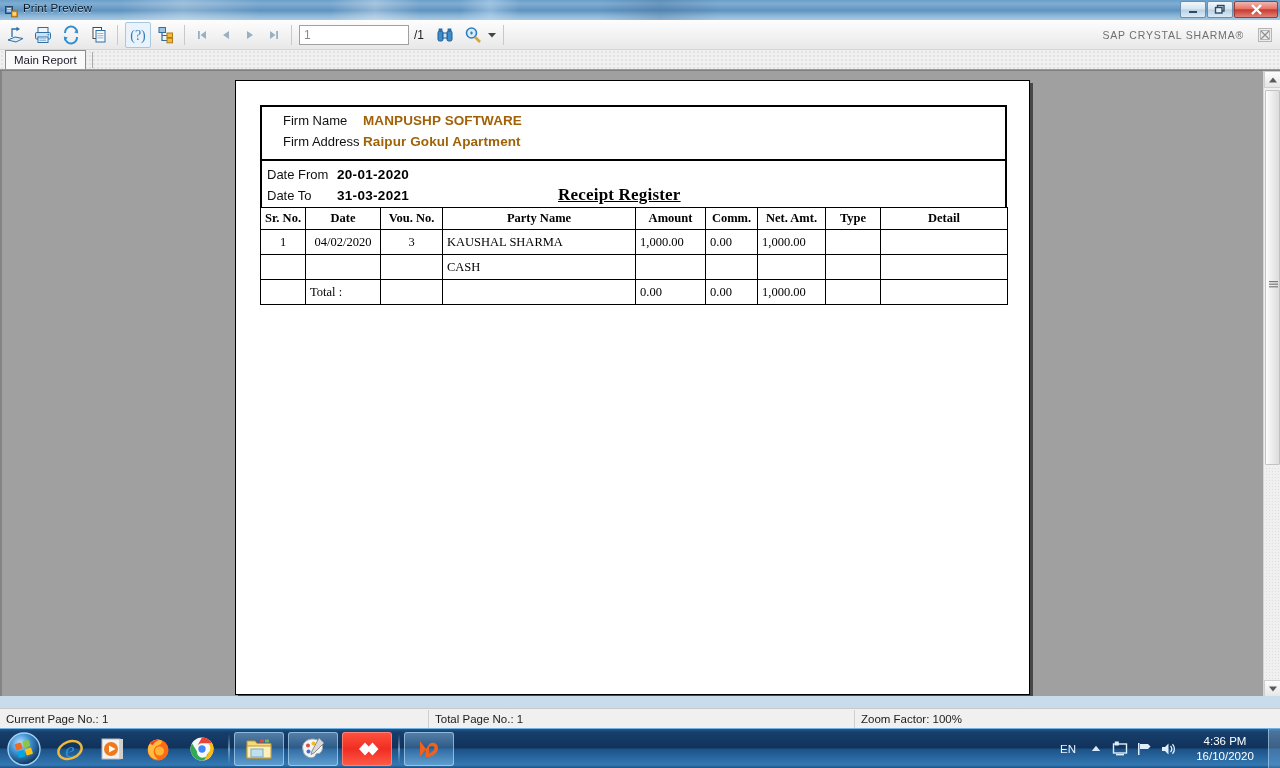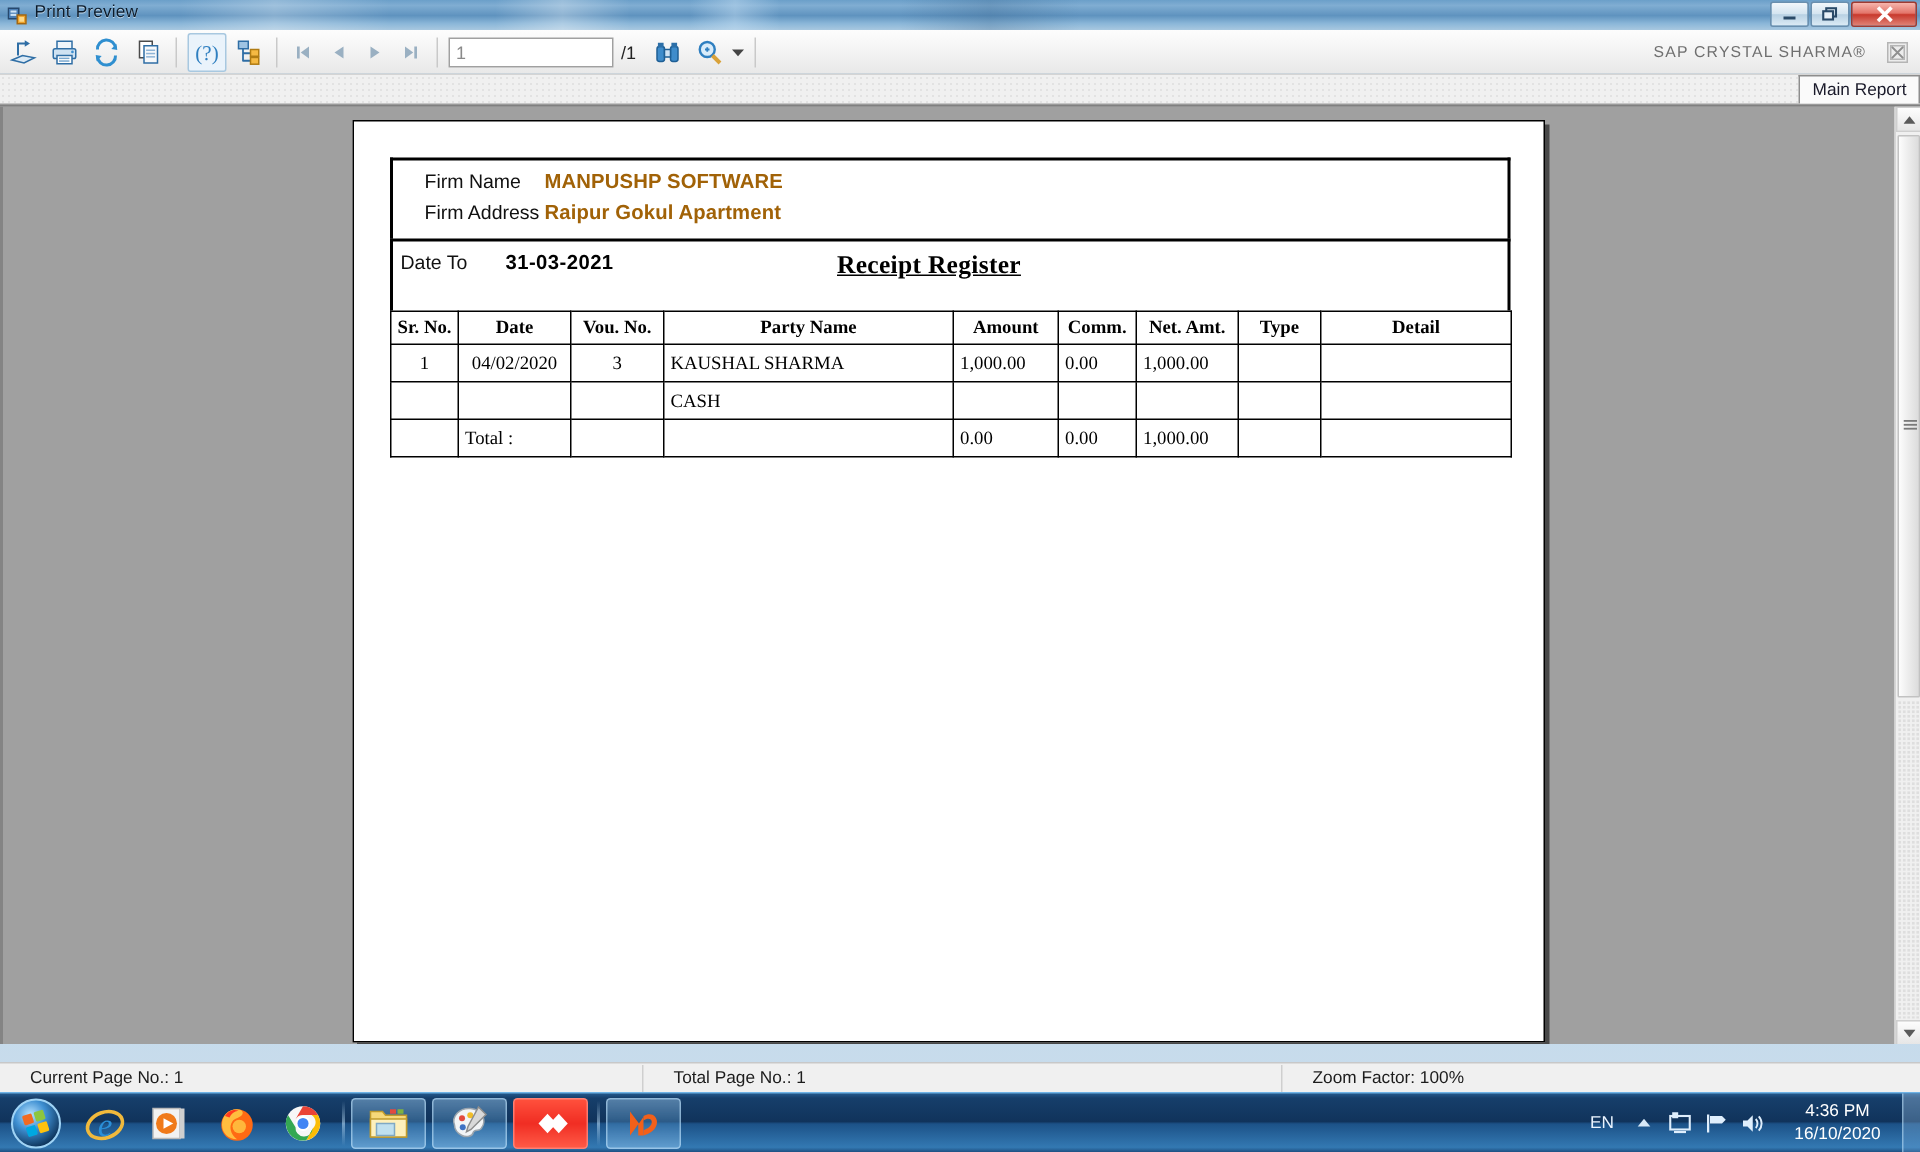--- a/index.html
+++ b/index.html
@@ -90,21 +90,20 @@
     display:flex; align-items:center; justify-content:center;
   }
 
   
   #tab-strip {
     height: 20px; background: #f0f0f0;
     border-bottom: 1px solid #9a9a9a;
     display: flex; align-items: flex-end; padding-left: 5px;
     background-image: radial-gradient(#e2e2e2 1px, transparent 1px);
     background-size: 4px 4px;
-    flex-direction: column;
   }
   #tab-main {
     height: 19px; padding: 0 8px; background: #fafafa;
     border: 1px solid #8d8d8d; border-bottom: none;
     font-size: 11.5px; color: #1a1a2a; line-height: 19px;
   }
   #tab-sep { width:1px; height:16px; background:#aaa; margin-left:6px; margin-bottom:1px; }
 
   
   #preview-area {
@@ -140,21 +139,21 @@
   .hdr-value { font-size: 13.5px; font-weight: bold; color: #a16207; letter-spacing: .1px; }
 
   .meta-block {
     border: 2px solid #000; border-bottom: none;
     position: relative; padding: 6px 0 5px 5px; height: 48px;
   }
   .meta-row { display: flex; align-items: baseline; height: 21px; }
   .meta-label { width: 70px; font-size: 13px; color: #111; }
   .meta-value { font-size: 13.5px; font-weight: bold; color: #000; letter-spacing: .3px; }
   #report-title {
-    position: absolute; left: 296px; top: 6px;
+    position: absolute; left: 296px; top: 24px;
     font-family: "Liberation Serif", serif;
     font-size: 17px; font-weight: bold; color: #000;
     text-decoration: underline; letter-spacing: .2px;
   }
 
   table.rpt {
     border-collapse: collapse; width: 747px;
     font-family: "Liberation Serif", serif;
     table-layout: fixed;
   }
@@ -195,21 +194,21 @@
     background-image: radial-gradient(#dedede 1px, transparent 1px);
     background-size: 3px 3px;
   }
 
   
   #status-bar {
     position: absolute; left: 0; top: 708px; width: 1280px; height: 20px;
     background: #f0f0f0; border-top: 1px solid #c8c8c8;
     display: flex; align-items: center; font-size: 11.5px; color: #1c1c1c;
   }
-  .st-cell { height: 20px; display:flex; align-items:center; padding-left: 20px; }
+  .st-cell { height: 20px; display:flex; align-items:center; padding-left: 6px; }
   .st-div { width:1px; height:18px; background:#cfcfcf; }
 
   
   #taskbar {
     position: absolute; left: 0; top: 728px; width: 1280px; height: 40px;
     background: linear-gradient(180deg,
         rgba(36,88,140,.97) 0%,
         rgba(22,62,106,.97) 8%,
         rgba(16,50,90,.97) 48%,
         rgba(28,82,136,.97) 52%,
@@ -431,20 +430,24 @@
               <span class="hdr-label">Firm Name</span>
               <span class="hdr-value">MANPUSHP SOFTWARE</span>
             </div>
             <div class="hdr-row">
               <span class="hdr-label">Firm Address</span>
               <span class="hdr-value">Raipur Gokul Apartment</span>
             </div>
           </div>
 
           <div class="meta-block">
+            <div class="meta-row">
+              <span class="meta-label">Date From</span>
+              <span class="meta-value">20-01-2020</span>
+            </div>
             <div class="meta-row">
               <span class="meta-label">Date To</span>
               <span class="meta-value">31-03-2021</span>
             </div>
             <div id="report-title">Receipt Register</div>
           </div>
 
           <table class="rpt">
             <colgroup>
               <col style="width:45px">

